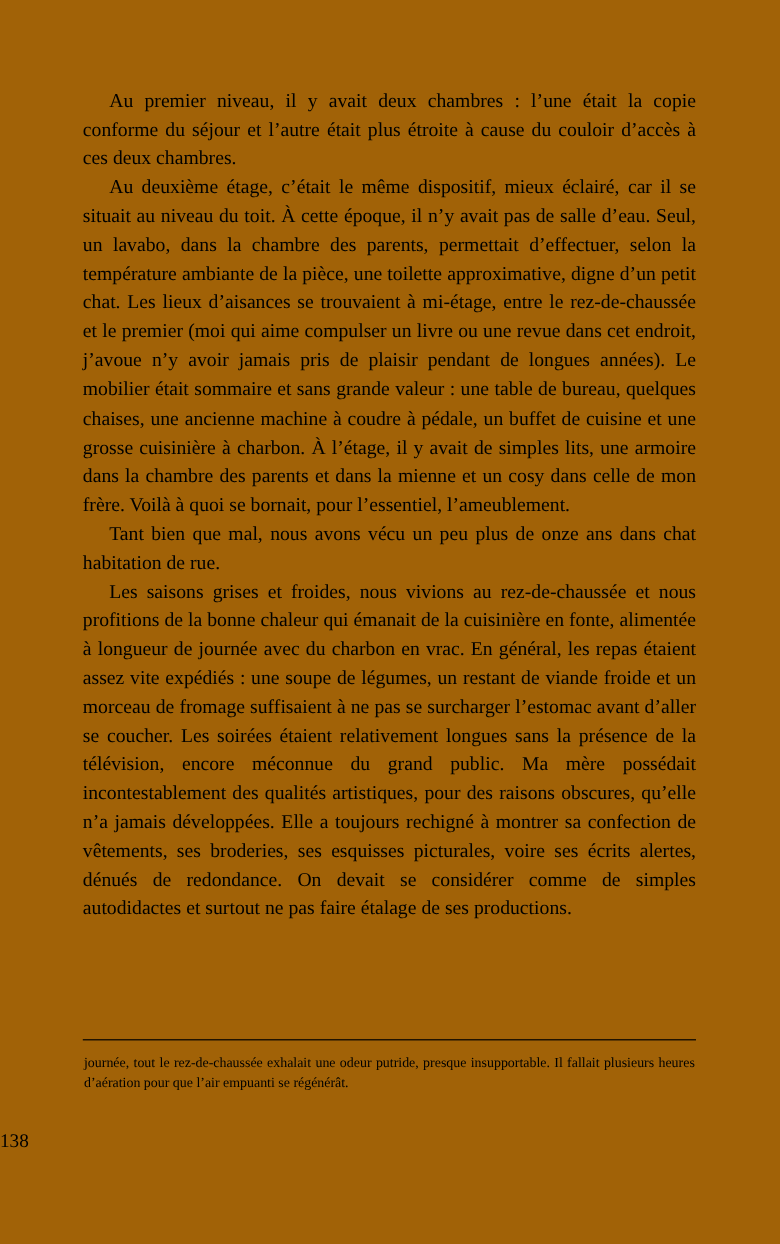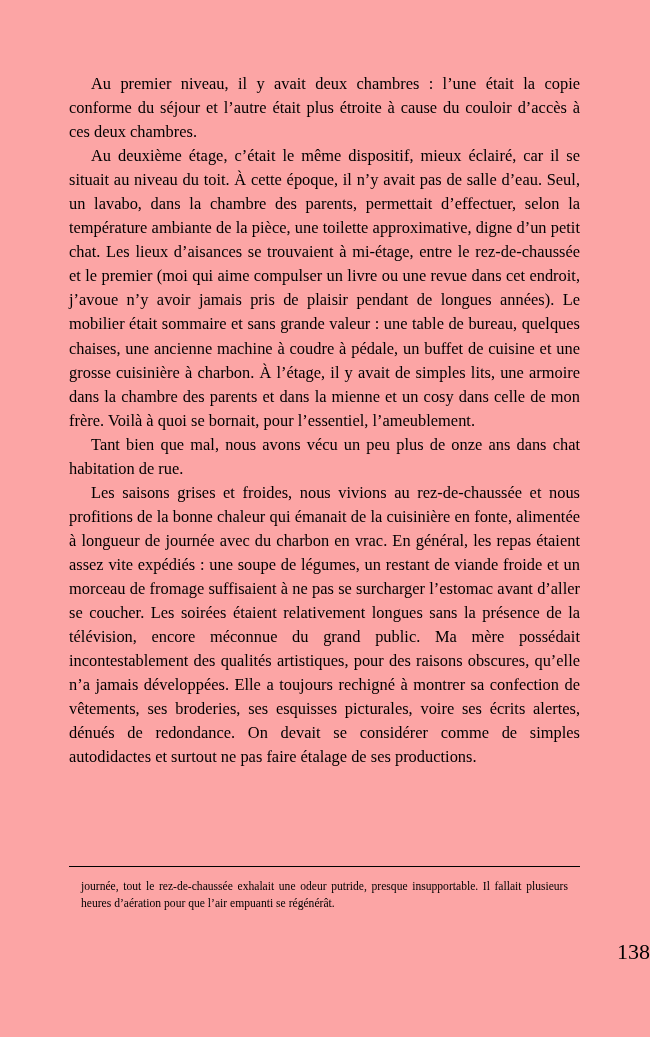--- a/index.html
+++ b/index.html
@@ -14,21 +14,21 @@
     position: relative;
     overflow: hidden;
     font-family: "Liberation Serif", "DejaVu Serif", serif;
     color: #000000;
     -webkit-font-smoothing: antialiased;
   }
 
   .page {
     position: absolute;
     inset: 0;
-    background: #fca5a5;
+    background: #a16207;
   }
 
   
   .text-column {
     position: absolute;
     left: 69px;
     top: 72px;
     width: 511px;
   }
 
@@ -53,37 +53,37 @@
   }
 
   .footnote-rule {
     width: 511px;
     height: 0;
     border-top: 1.4px solid #000000;
     margin: 0 0 11px 0;
   }
 
   .footnote-text {
-    margin: 12px;
+    margin: 1px;
     font-size: 11.6px;
     line-height: 16.6px;
     text-align: justify;
     text-indent: 0;
     hyphens: none;
     -webkit-hyphens: none;
   }
 
   
   .folio {
     position: absolute;
     left: 0;
     right: 0;
     top: 942px;
-    text-align: right;
-    font-size: 22px;
+    text-align: left;
+    font-size: 16px;
     line-height: 20px;
   }
 </style>
 </head>
 <body>
 
 <div class="page">
 
   <div class="text-column">
     <p class="body-par">Au premier niveau, il y avait deux chambres : l’une était la copie conforme du séjour et l’autre était plus étroite à cause du couloir d’accès à ces deux chambres.</p>

